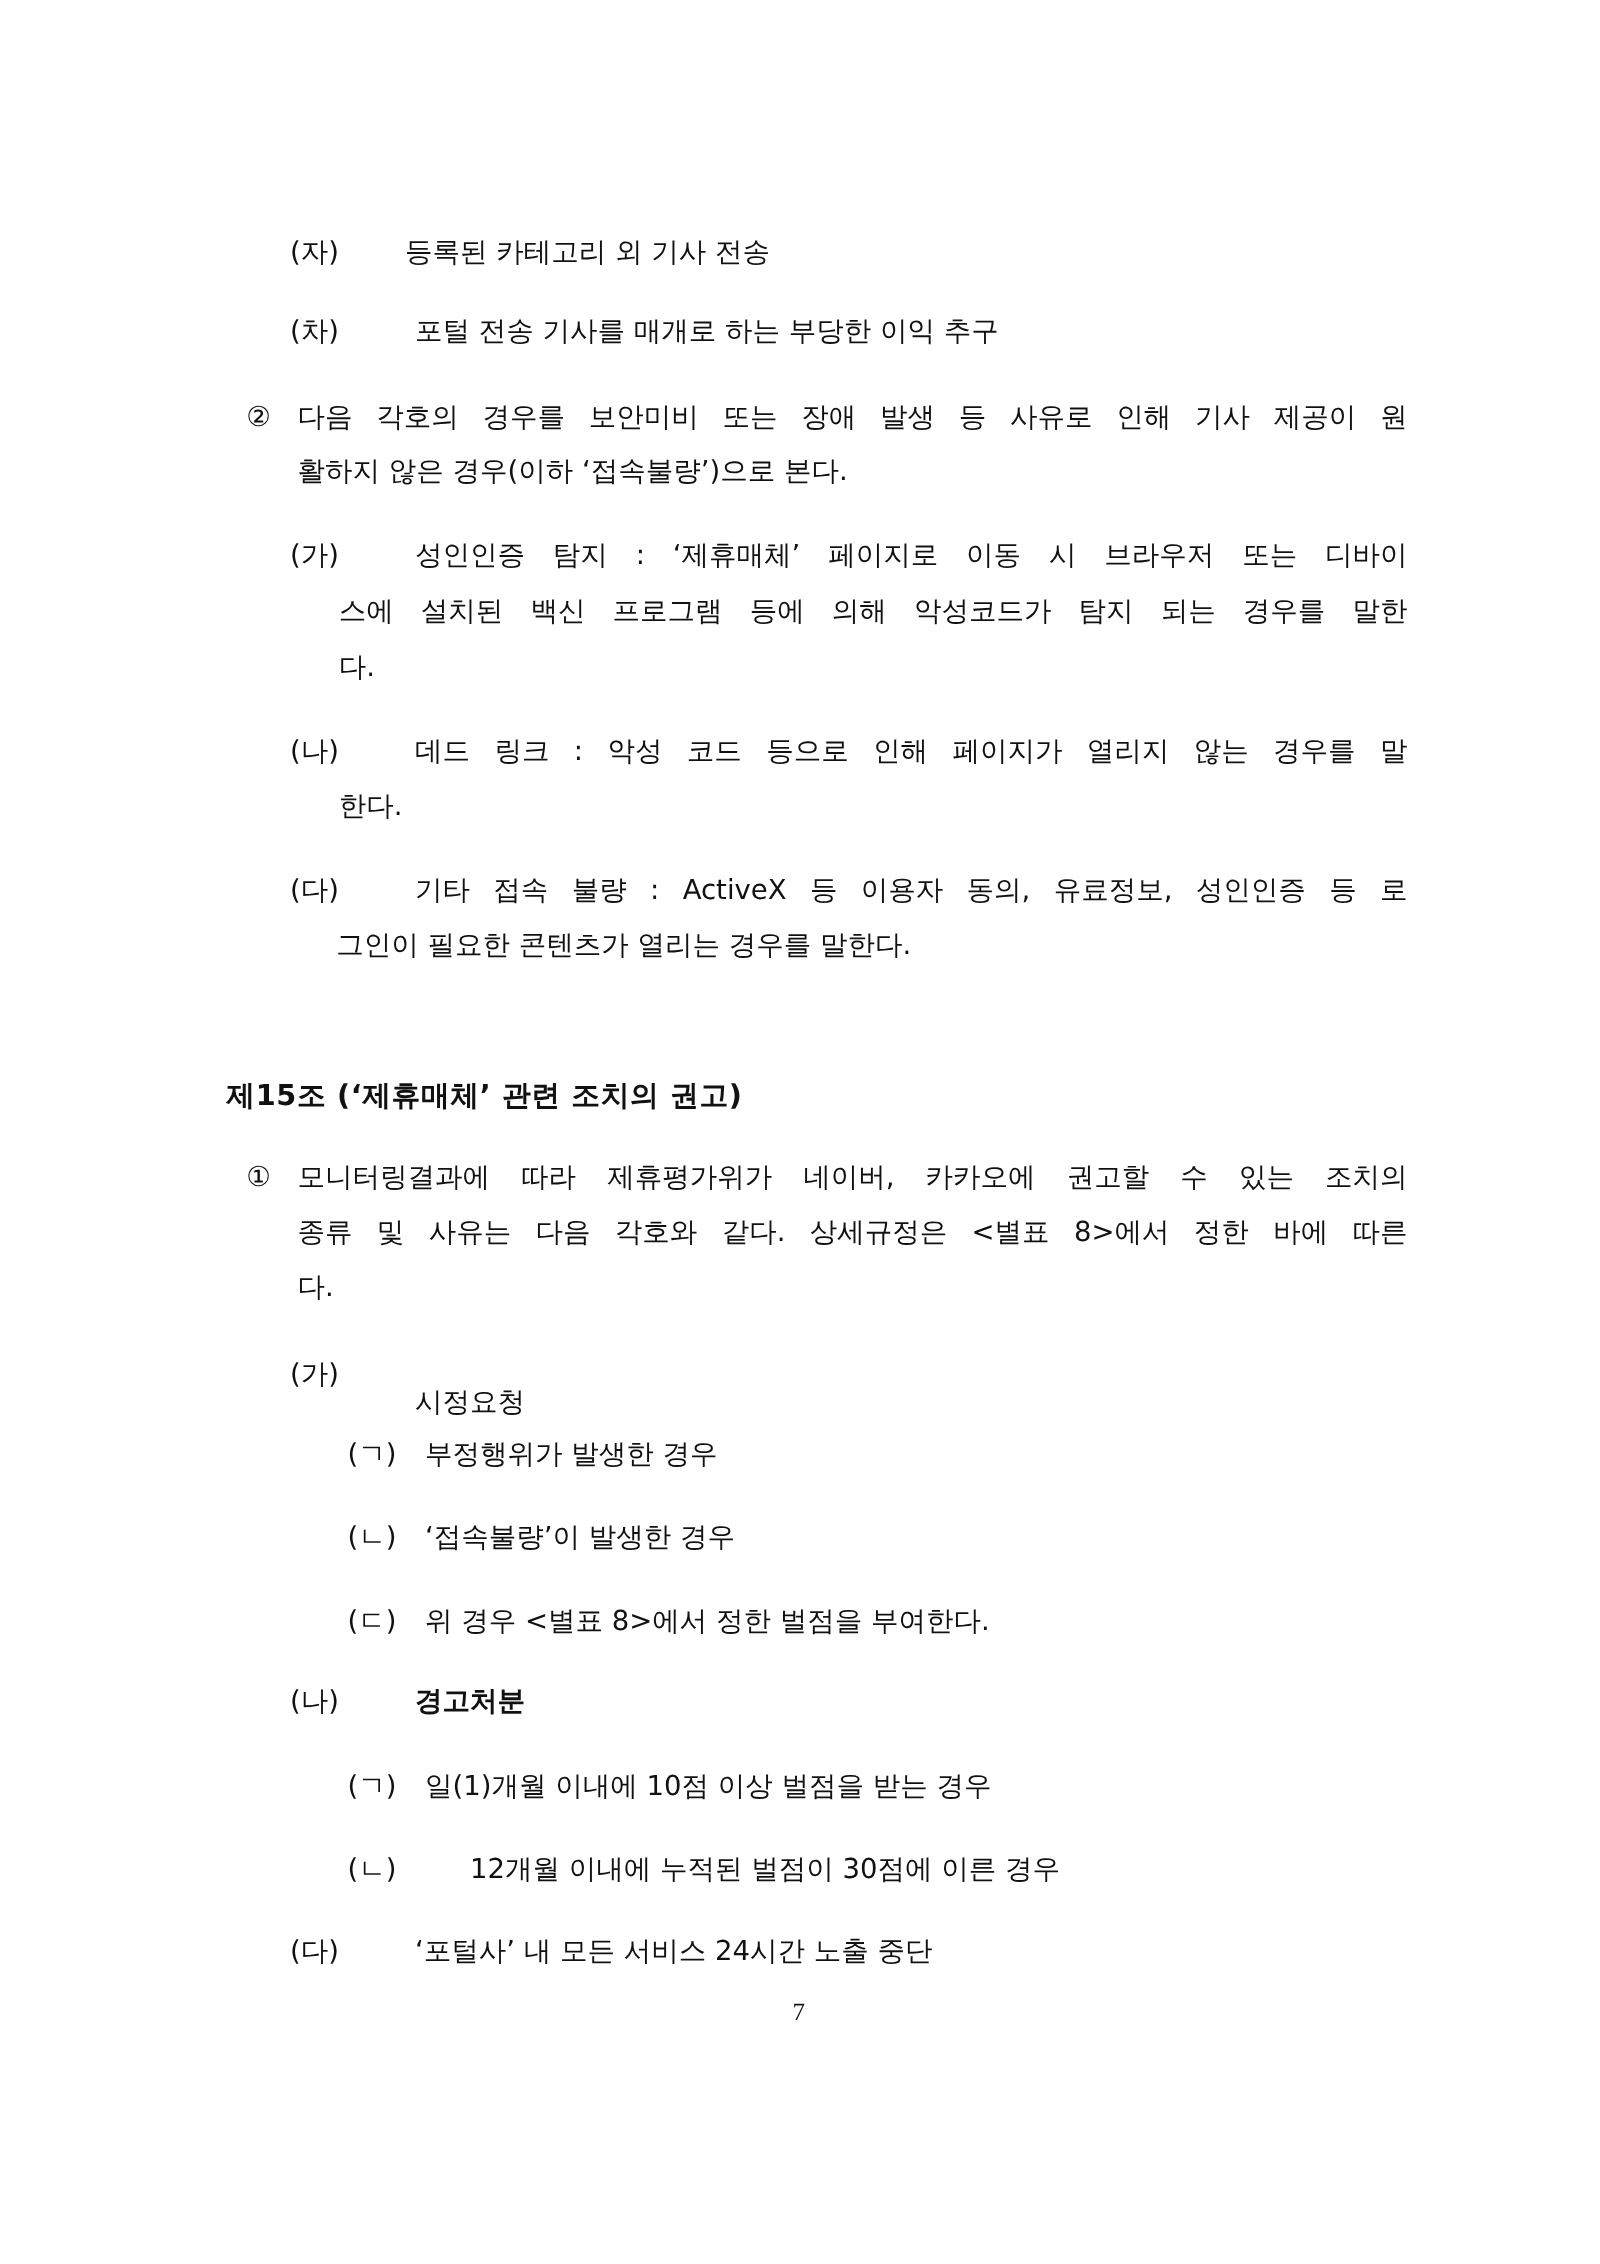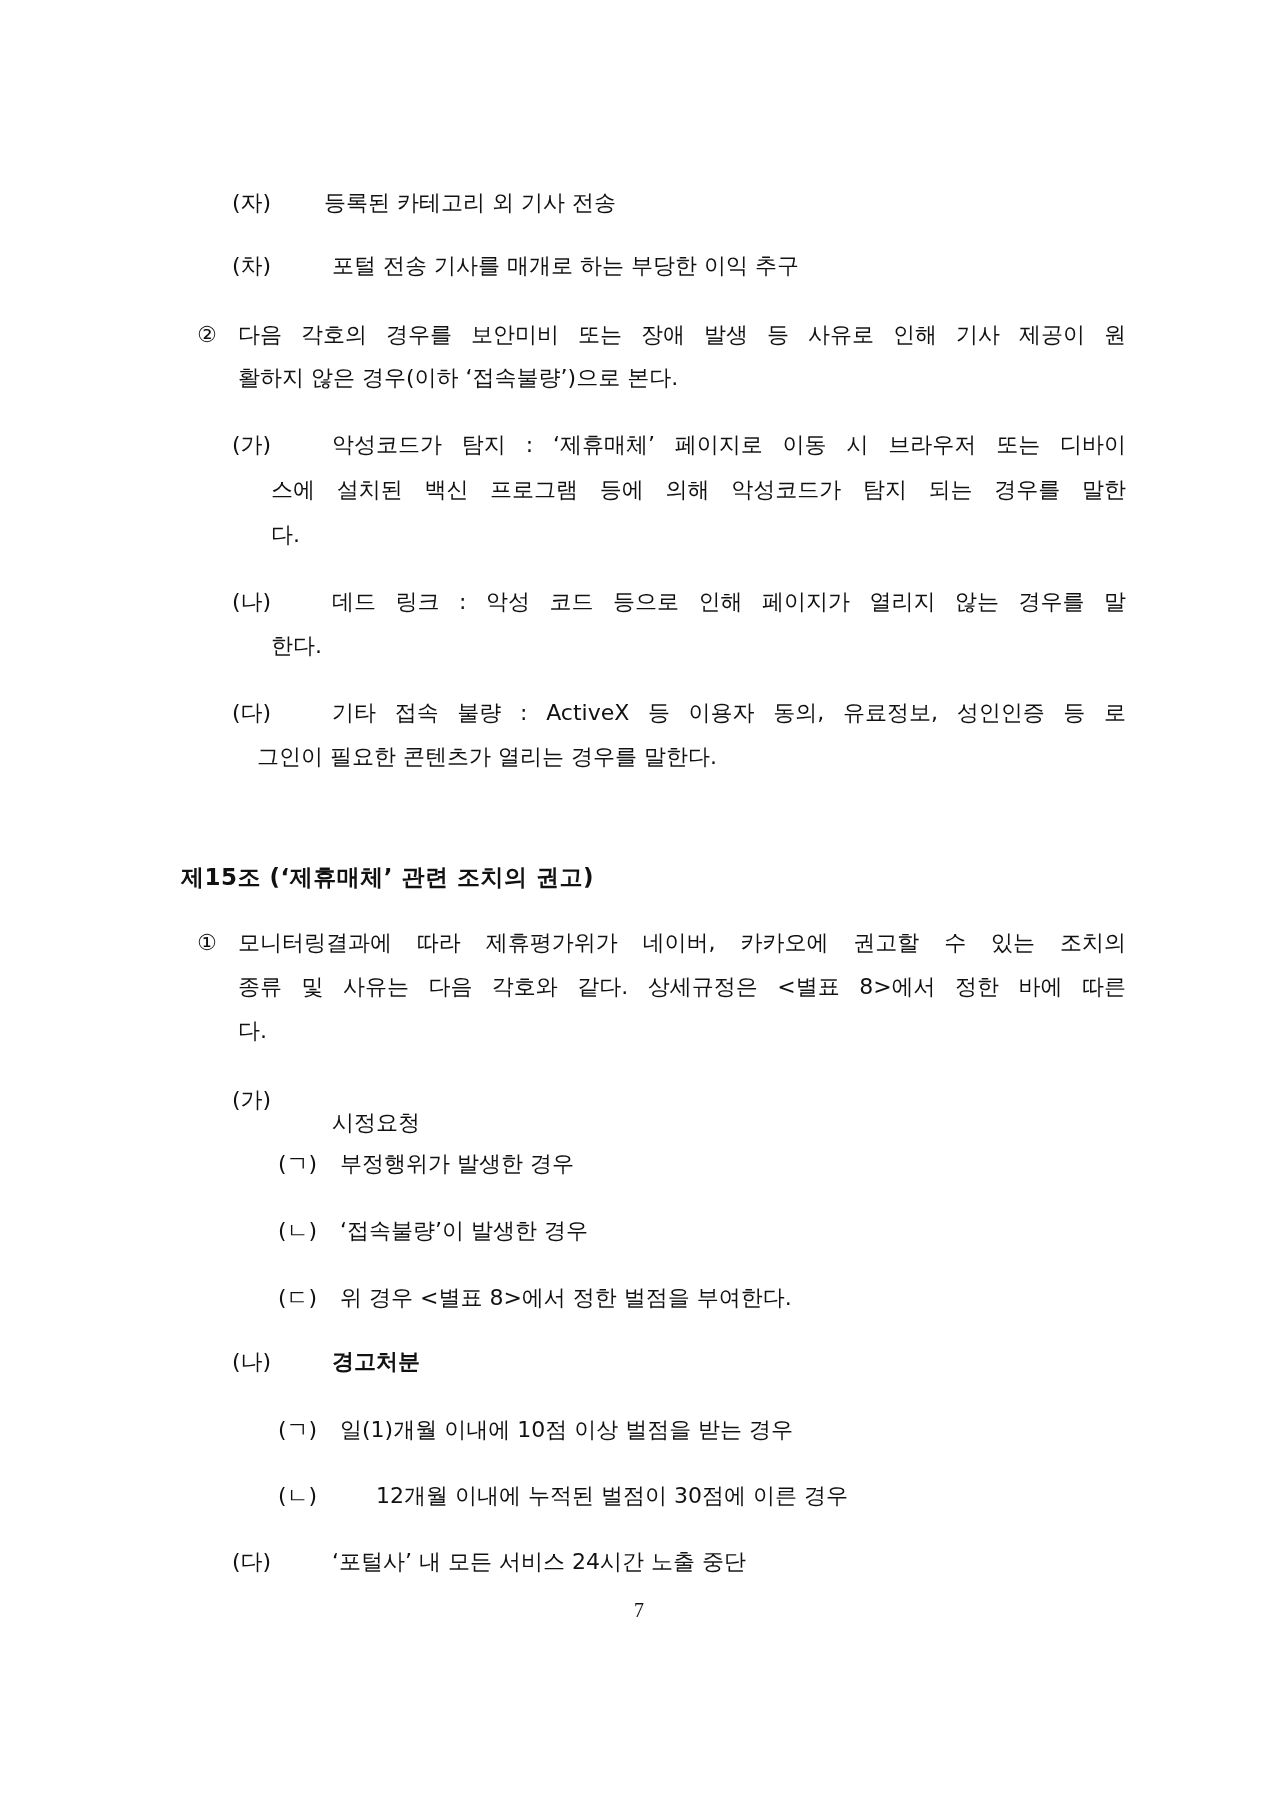--- a/index.html
+++ b/index.html
@@ -19,31 +19,31 @@
 <span class="ln" style="left:312px;top:188px;margin-left:12px;">등록된 카테고리 외 기사 전송</span>
 
 <span class="lbl lbl-ko" style="left:232px;top:251px;">(차)</span>
 <span class="ln" style="left:332px;top:251px;">포털 전송 기사를 매개로 하는 부당한 이익 추구</span>
 
 <span class="ln" style="left:197px;top:320px;">②</span>
 <div class="ln just" style="left:238px;top:320px;width:888px;">다음 각호의 경우를 보안미비 또는 장애 발생 등 사유로 인해 기사 제공이 원</div>
 <span class="ln" style="left:238px;top:363px;">활하지 않은 경우(이하 ‘접속불량’)으로 본다.</span>
 
 <span class="lbl lbl-ko" style="left:232px;top:430px;">(가)</span>
-<div class="ln just" style="left:332px;top:430px;width:794px;">악성코드가 탐지 : ‘제휴매체’ 페이지로 이동 시 브라우저 또는 디바이</div>
+<div class="ln just" style="left:332px;top:430px;width:794px;">성인인증 탐지 : ‘제휴매체’ 페이지로 이동 시 브라우저 또는 디바이</div>
 <div class="ln just" style="left:271px;top:475px;width:855px;">스에 설치된 백신 프로그램 등에 의해 악성코드가 탐지 되는 경우를 말한</div>
 <span class="ln" style="left:271px;top:520px;">다.</span>
 
 <span class="lbl lbl-ko" style="left:232px;top:587px;">(나)</span>
 <div class="ln just" style="left:332px;top:587px;width:794px;">데드 링크 : 악성 코드 등으로 인해 페이지가 열리지 않는 경우를 말</div>
 <span class="ln" style="left:271px;top:631px;">한다.</span>
 
 <span class="lbl lbl-ko" style="left:232px;top:698px;">(다)</span>
 <div class="ln just" style="left:332px;top:698px;width:794px;">기타 접속 불량 : ActiveX 등 이용자 동의, 유료정보, 성인인증 등 로</div>
-<span class="ln" style="left:257px;top:742px;">그인이 필요한 콘텐츠가 열리는 경우를 말한다.</span>
+<span class="ln" style="left:269px;top:742px;">그인이 필요한 콘텐츠가 열리는 경우를 말한다.</span>
 
 <div class="heading" style="left:155px;top:862px;margin-left:26px;">제15조 (‘제휴매체’ 관련 조치의 권고)</div>
 
 <span class="ln" style="left:197px;top:928px;">①</span>
 <div class="ln just" style="left:238px;top:928px;width:888px;">모니터링결과에 따라 제휴평가위가 네이버, 카카오에 권고할 수 있는 조치의</div>
 <div class="ln just" style="left:238px;top:972px;width:888px;">종류 및 사유는 다음 각호와 같다. 상세규정은 &lt;별표 8&gt;에서 정한 바에 따른</div>
 <span class="ln" style="left:238px;top:1016px;">다.</span>
 
 <span class="lbl lbl-ko" style="left:232px;top:1085px;">(가)</span>
 <span class="ln" style="left:332px;top:1085px;margin-top:23px;">시정요청</span>

